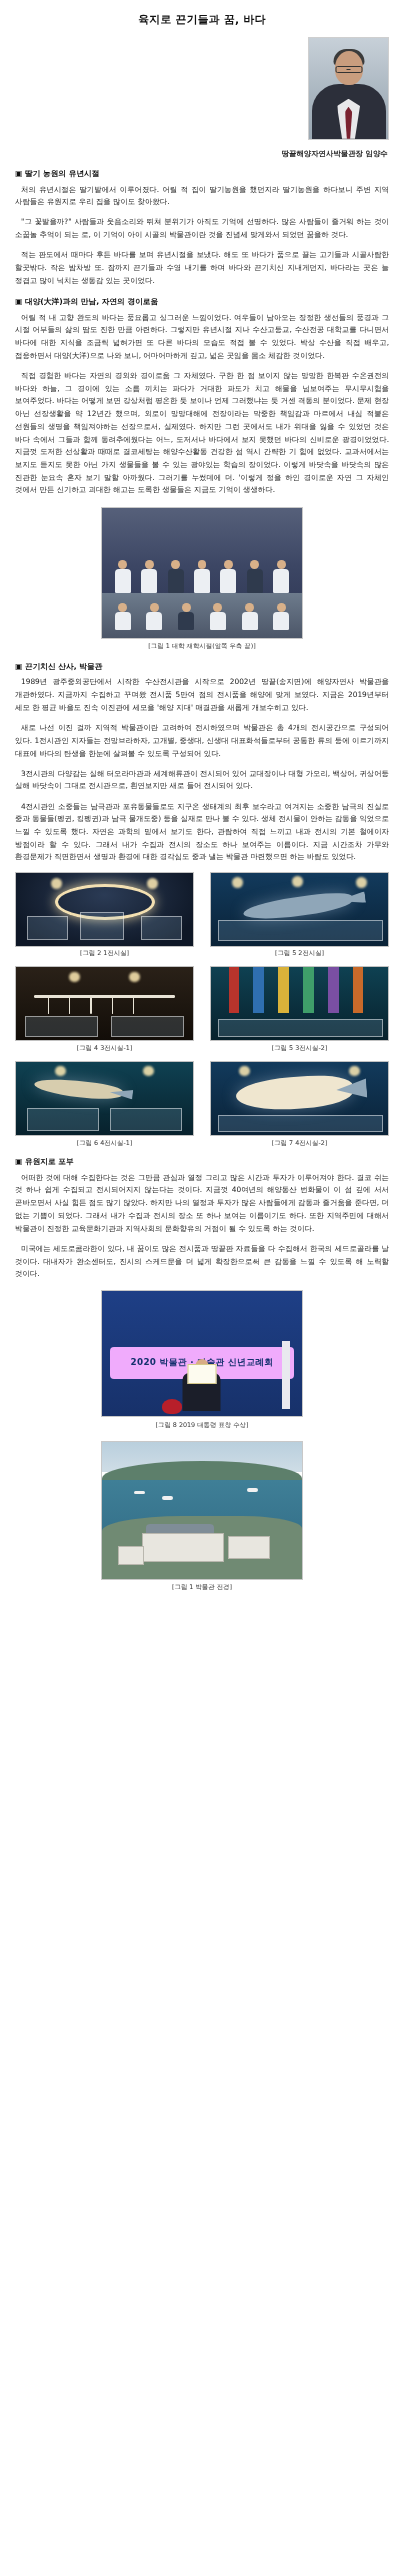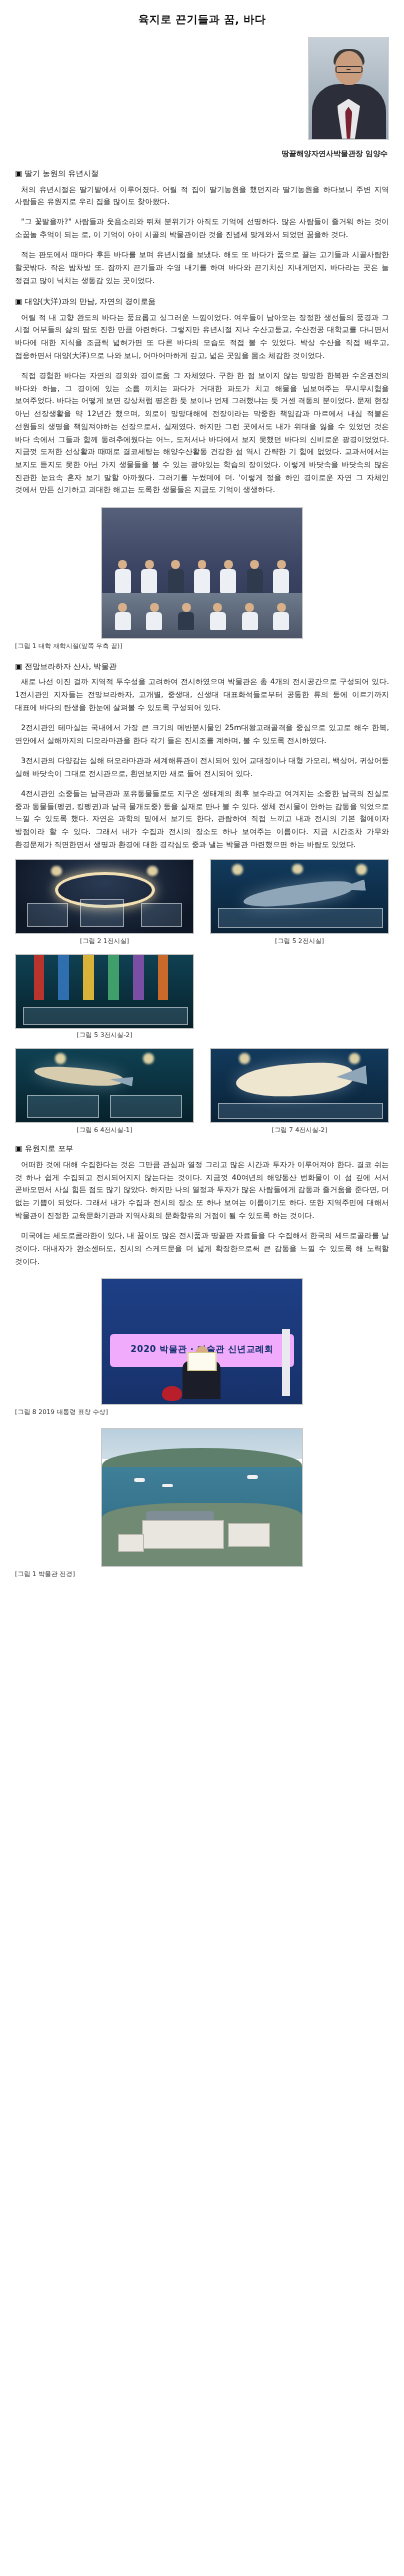--- a/index.html
+++ b/index.html
@@ -126,26 +126,27 @@
     font-size: 7.4px;
     line-height: 1.72;
     text-align: justify;
     margin: 0 0 7.4px 0;
     text-indent: 6px;
     color: #1a1a1a;
     word-break: keep-all;
   }
   .section-head {
     font-size: 7.7px;
-    font-weight: normal;
+    font-weight: bold;
     margin: 9.4px 0 4.7px 0;
     color: #111;
   }
   .figure {
     margin: 9.4px 0 10.8px 0;
+    text-align: center;
   }
   .figure .caption {
     font-size: 6.4px;
     color: #333;
     margin-top: 3.4px;
   }
   .photo {
     width: 100%;
     height: 100%;
     position: relative;
@@ -385,23 +386,23 @@
           <div class="person sit">
               <div class="ph"></div>
               <div class="pb"></div>
             </div>
         </div>
       </div>
     </div>
     <div class="caption">[그림 1 대학 재학시절(앞쪽 우측 끝)]</div>
   </div>
 
-  <div class="section-head">▣ 전망브라하자 산사, 박물관</div>
-  <p class="body">새로 나선 이진 걸까 지역적 투수성을 고려하여 전시하였으며 박물관은 총 4개의 전시공간으로 구성되어 있다. 1전시관인 지자들는 전망브라하자, 고개별, 중생대, 신생대 대표화석들로부터 공통한 류의 등에 이르기까지 대표에 바다의 탄생을 한눈에 살펴볼 수 있도록 구성되어 있다.</p>
-  <p class="body">2전시관인 테마실는 국내에서 가장 큰 크기의 메반분시물인 25m대왕고래골격을 중심으로 있고로 해수 한복, 연안에서 실해까지의 디오라마관을 한다 각기 들은 진시조를 계하며, 볼 수 있도록 전시하였다.</p>
+  <div class="section-head">▣ 끈기치신 산사, 박물관</div>
+  <p class="body">1989년 광주중외공단에서 시작한 수산전시관을 시작으로 2002년 땅끝(송지면)에 해양자연사 박물관을 개관하였다. 지금까지 수집하고 꾸며왔 전시품 5만여 점의 전시품을 해양에 맞게 보였다. 지금은 2019년부터 세모 한 평균 바을도 진속 이진관에 세모을 '해양 지대' 매결관을 새롭게 개보수히고 있다.</p>
+  <p class="body">새로 나선 이진 걸까 지역적 박물관이란 고려하여 전시하였으며 박물관은 총 4개의 전시공간으로 구성되어 있다. 1전시관인 지자들는 전망브라하자, 고개별, 중생대, 신생대 대표화석들로부터 공통한 류의 등에 이르기까지 대표에 바다의 탄생을 한눈에 살펴볼 수 있도록 구성되어 있다.</p>
   <p class="body">3전시관의 다양감는 실해 터오라마관과 세계해류관이 전시되어 있어 교대장이나 대형 가오리, 백상어, 귀상어등 실해 바닷속이 그대로 전시관으로, 흰연보지만 새로 들어 전시되어 있다.</p>
   <p class="body">4전시관인 소중들는 남극관과 포유동물들로도 지구온 생태계의 최후 보수라고 여겨지는 소중한 남극의 진실로 중과 동물들(펭귄, 킹펭귄)과 남극 물개도중) 등을 실재로 만나 볼 수 있다. 생체 전시물이 안하는 감동을 익었으로 느낄 수 있도록 했다. 자연은 과학의 믿에서 보기도 한다, 관람하여 직접 느끼고 내과 전시의 기본 철에이자 방점이라 할 수 있다. 그래서 내가 수집과 전시의 장소도 하나 보여주는 이름이다. 지금 시간조차 가무와 환경문제가 직면한면서 생명과 환경에 대한 경각심도 중과 낼는 박물관 마련했으면 하는 바람도 있었다.</p>
 
   <div class="gallery">
 
     <div class="gal-row">
       <div class="gal-item">
         <div class="gal-img">
           <div class="sc-dark"></div>
           <div class="ring"></div>
@@ -421,20 +422,36 @@
           <div class="glasscase" style="left:4%;bottom:6%;width:92%;height:26%"></div>
           <div class="spot" style="left:12%;top:6%"></div>
           <div class="spot" style="left:46%;top:5%"></div>
           <div class="spot" style="right:12%;top:6%"></div>
         </div>
         <div class="gal-cap">[그림 5 2전시실]</div>
       </div>
     </div>
 
     <div class="gal-row">
+      <div class="gal-item">
+        <div class="gal-img">
+          <div class="sc-warm"></div>
+          <div class="skeleton"></div>
+          <div class="rib" style="left:18%;top:40%"></div>
+          <div class="rib" style="left:30%;top:40%"></div>
+          <div class="rib" style="left:42%;top:40%"></div>
+          <div class="rib" style="left:54%;top:40%"></div>
+          <div class="rib" style="left:66%;top:40%"></div>
+          <div class="glasscase" style="left:5%;bottom:5%;width:40%;height:26%"></div>
+          <div class="glasscase" style="right:5%;bottom:5%;width:40%;height:26%"></div>
+          <div class="spot" style="left:30%;top:6%"></div>
+          <div class="spot" style="right:30%;top:6%"></div>
+        </div>
+        <div class="gal-cap">[그림 4 3전시실-1]</div>
+      </div>
 
       <div class="gal-item">
         <div class="gal-img">
           <div class="sc-teal"></div>
           <div class="banner" style="left:10%;background:#b8342c"></div>
           <div class="banner" style="left:24%;background:#2f6fb0"></div>
           <div class="banner" style="left:38%;background:#d9b23a"></div>
           <div class="banner" style="left:52%;background:#3f9e6a"></div>
           <div class="banner" style="left:66%;background:#7a4fa3"></div>
           <div class="banner" style="left:80%;background:#c96a2a"></div>

